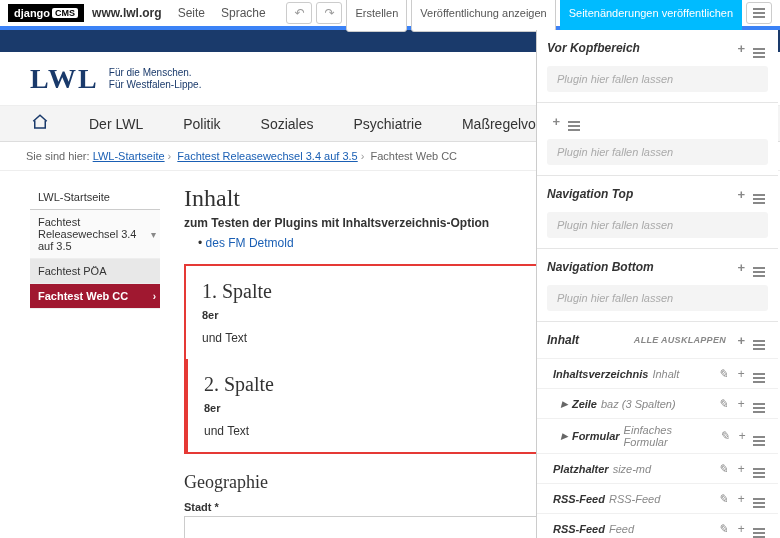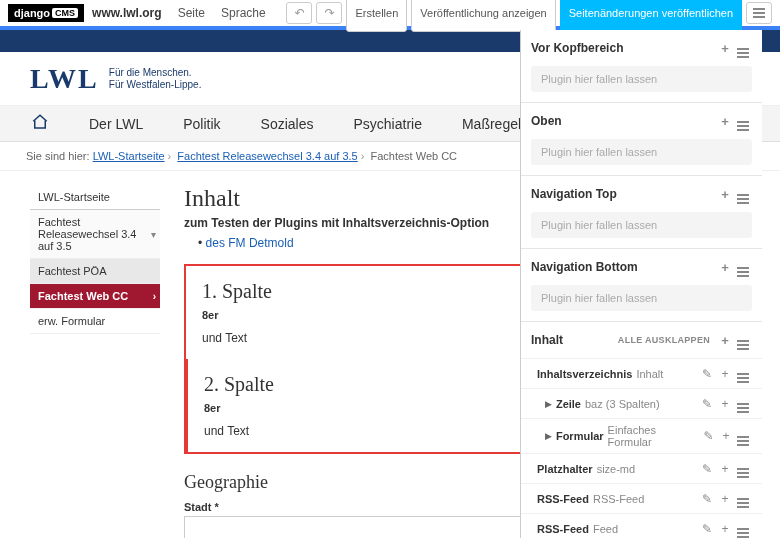--- a/index.html
+++ b/index.html
@@ -57,21 +57,21 @@
 .col + .col { border-left: 2px solid #e53935; }
 .col h2 { font-family: Georgia, serif; font-weight: normal; font-size: 20px; margin-bottom: 6px; }
 .col .b { font-size: 11px; font-weight: bold; margin-bottom: 10px; }
 .col .t { font-size: 12px; }
 
 .main h3 { font-family: Georgia, serif; font-weight: normal; font-size: 18px; margin-bottom: 8px; }
 .form-label { font-size: 11px; font-weight: bold; margin-bottom: 3px; display: block;}
 .form-input { width: 100%; height: 24px; border: 1px solid #ccc; margin-bottom: 10px; padding: 0 4px; font-size: 12px; }
 
 
-.cms-panel { position: absolute; right: 18px; top: 30px; width: 242px; bottom: 0; background: #fff; border-left: 1px solid #ccc; overflow-y: auto; }
+.cms-panel { position: absolute; right: 2px; top: 30px; width: 242px; bottom: 0; background: #fff; border-left: 1px solid #ccc; overflow-y: auto; font-style: italic; }
 .cms-panel::-webkit-scrollbar { width: 0; }
 .section { border-bottom: 1px solid #e5e5e5; }
 .section-head { display: flex; align-items: center; padding: 8px 10px; font-size: 12px; font-weight: bold; color: #333; }
 .section-head .title { flex: 1; }
 .section-head .action { width: 18px; text-align: center; color: #888; font-size: 13px; cursor: pointer; }
 .drop { margin: 0 10px 10px; background: #f4f4f4; color: #aaa; font-size: 11px; padding: 7px 10px; border-radius: 3px; }
 .expand-link { font-size: 9px; color: #888; margin-right: 6px; letter-spacing: 0.3px;}
 
 .plugin-list { padding: 0 0 6px 0; }
 .plugin-row { display: flex; align-items: center; padding: 5px 10px 5px 16px; font-size: 11px; border-top: 1px solid #f0f0f0; }
@@ -146,21 +146,20 @@
     <div class="sidenav-item head">LWL-Startseite</div>
     <div class="sidenav-item sub">
       <span>Fachtest Releasewechsel 3.4 auf 3.5</span>
       <span class="sidenav-chevron">▾</span>
     </div>
     <div class="sidenav-item grey">Fachtest PÖA</div>
     <div class="sidenav-item active">
       <span>Fachtest Web CC</span>
       <span class="sidenav-chevron">›</span>
     </div>
-    <div class="sidenav-item">erw. Formular</div>
   </div>
 
   <div class="main">
     <h1>Inhalt</h1>
     <div class="subtitle">zum Testen der Plugins mit Inhaltsverzeichnis-Option</div>
     <div class="bullet">• <a>des FM Detmold</a></div>
 
     <div class="cols">
       <div class="col">
         <h2>1. Spalte</h2>
@@ -191,21 +190,20 @@
           <span class="action"><span class="menu-lines">
               <span></span>
               <span></span>
               <span></span>
             </span></span>
         </div>
         <div class="drop">Plugin hier fallen lassen</div>
       </div>
       <div class="section">
         <div class="section-head">
-          <span class="title">Oben</span>
           <span class="action">+</span>
           <span class="action"><span class="menu-lines">
               <span></span>
               <span></span>
               <span></span>
             </span></span>
         </div>
         <div class="drop">Plugin hier fallen lassen</div>
       </div>
       <div class="section">

